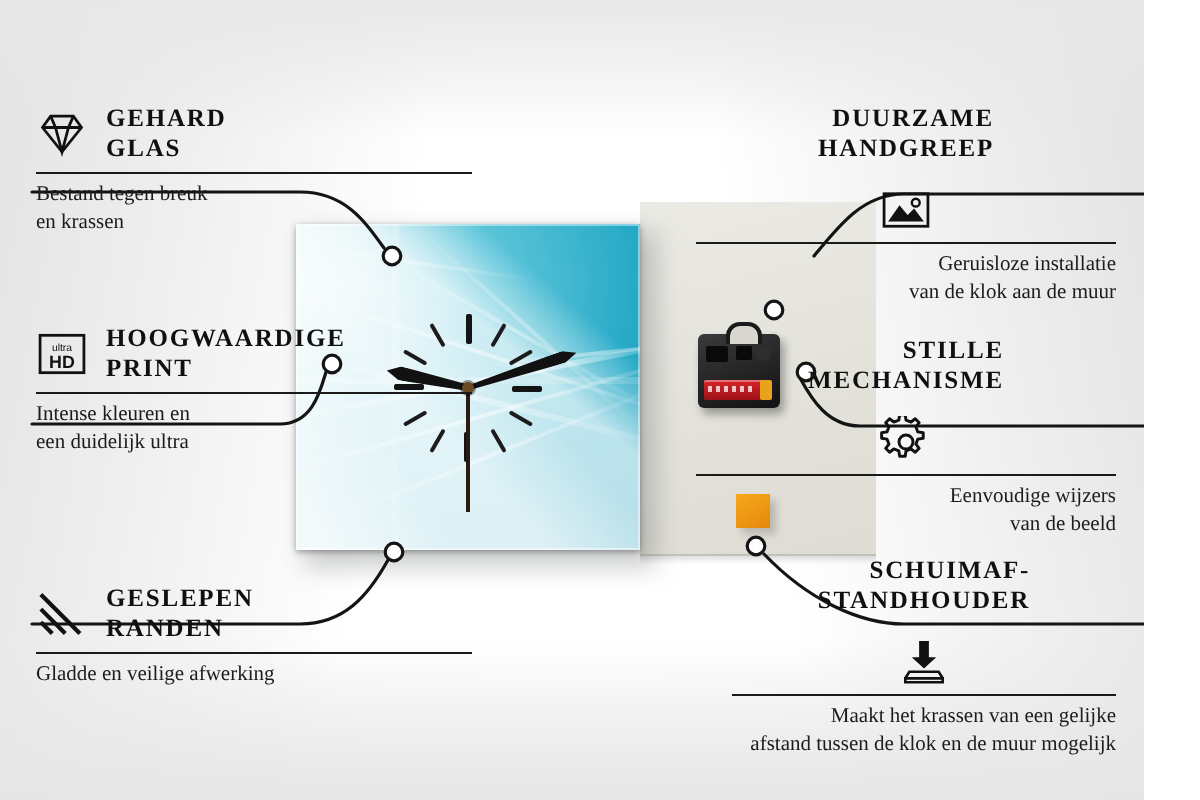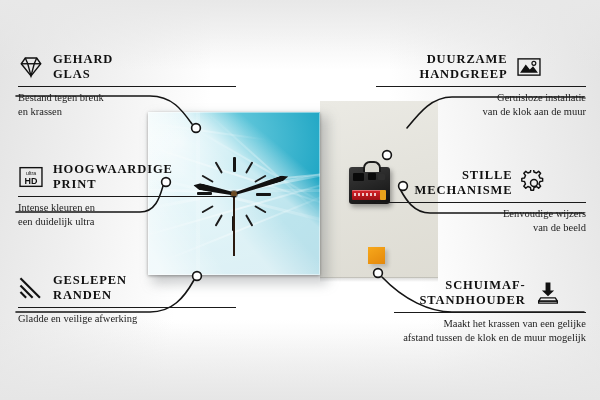--- a/index.html
+++ b/index.html
@@ -1,21 +1,21 @@
 <!DOCTYPE html>
 <html><head>
 <meta charset="utf-8">
 <style>
   html,body{margin:0;padding:0;}
   body{
     width:600px;height:400px;overflow:hidden;
     font-family:"Liberation Serif", serif;
     background:#ffffff;
   }
-  #stage{position:relative;width:600px;height:400px;overflow:hidden;}
+  #stage{position:relative;width:536px;height:400px;overflow:hidden;padding-left:36px;}
 
   
   .bg-base{position:absolute;inset:0;
     background:
       radial-gradient(120% 85% at 50% 48%, #ffffff 0%, #ffffff 42%, #f6f6f6 68%, #eaeaea 100%);
   }
   .bg-vig-l{position:absolute;left:0;top:0;width:210px;height:400px;
     background:linear-gradient(100deg,#e3e3e3 0%,#efefef 38%,rgba(255,255,255,0) 82%);}
   .bg-vig-r{position:absolute;right:0;top:0;width:210px;height:400px;
     background:linear-gradient(260deg,#e3e3e3 0%,#efefef 38%,rgba(255,255,255,0) 82%);}
@@ -85,33 +85,33 @@
 
   .foam{position:absolute;left:368px;top:247px;width:17px;height:17px;
     background:linear-gradient(150deg,#f7a81b,#e4880c);box-shadow:3px 3px 4px rgba(0,0,0,.18);}
 
   
   #leaders{position:absolute;inset:0;pointer-events:none;}
 
   
   .feat{position:absolute;width:218px;}
   .feat .head{display:flex;align-items:center;gap:9px;}
-  .feat.right .head{justify-content:center;}
+  .feat.right .head{flex-direction:column;justify-content:space-between;}
   .feat .title{font-size:12.5px;font-weight:700;letter-spacing:.9px;color:#101010;
     line-height:1.22;text-transform:uppercase;font-family:"Liberation Serif",serif;}
   .feat.right .title{text-align:right;}
   .feat .rule{height:1.4px;background:#1a1a1a;margin-top:3px;}
   .feat .desc{font-size:10.5px;color:#1c1c1c;line-height:1.32;margin-top:4px;
     font-family:"Liberation Serif",serif;}
   .feat.right .desc{text-align:right;}
   .ico{width:26px;height:26px;flex:0 0 26px;display:block;}
 
   #f-glas{left:18px;top:52px;}
   #f-print{left:18px;top:162px;}
-  #f-randen{left:18px;top:273px;}
+  #f-randen{left:18px;top:292px;}
   #f-handgreep{right:14px;top:52px;width:210px;}
   #f-mech{right:14px;top:168px;width:210px;}
   #f-foam{right:14px;top:278px;width:192px;}
 </style>
 </head>
 <body>
 
 <div id="stage">
 
   <div class="bg-base"></div>

